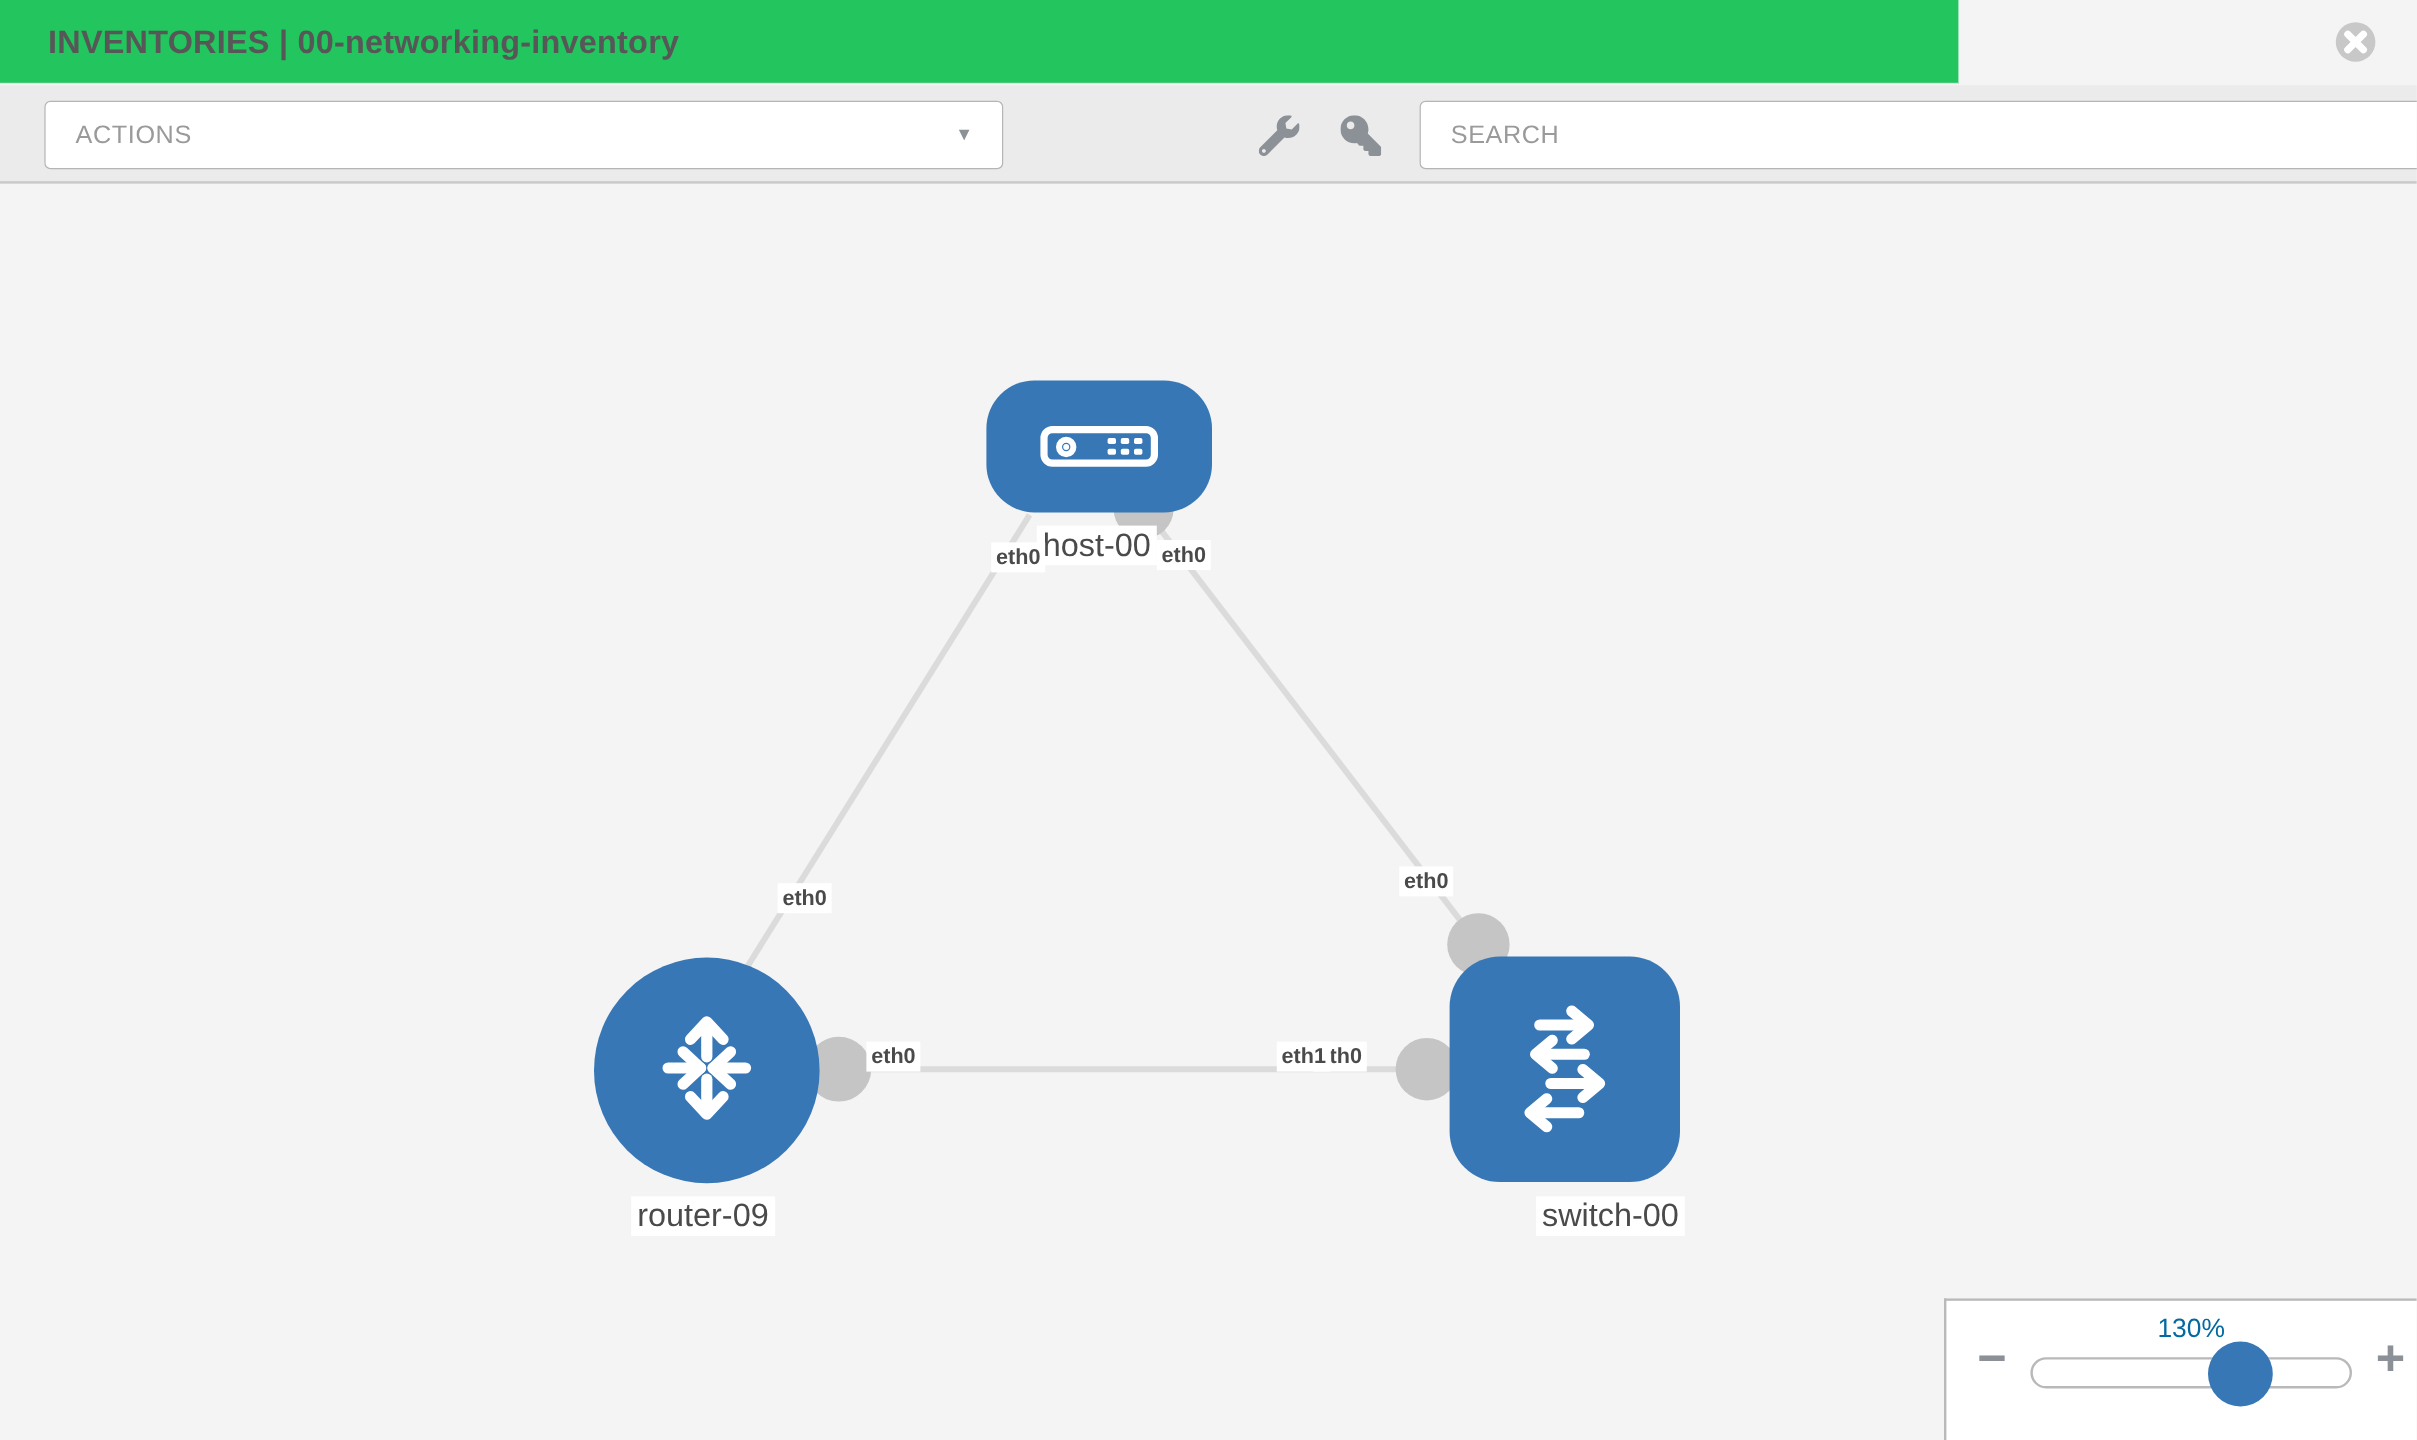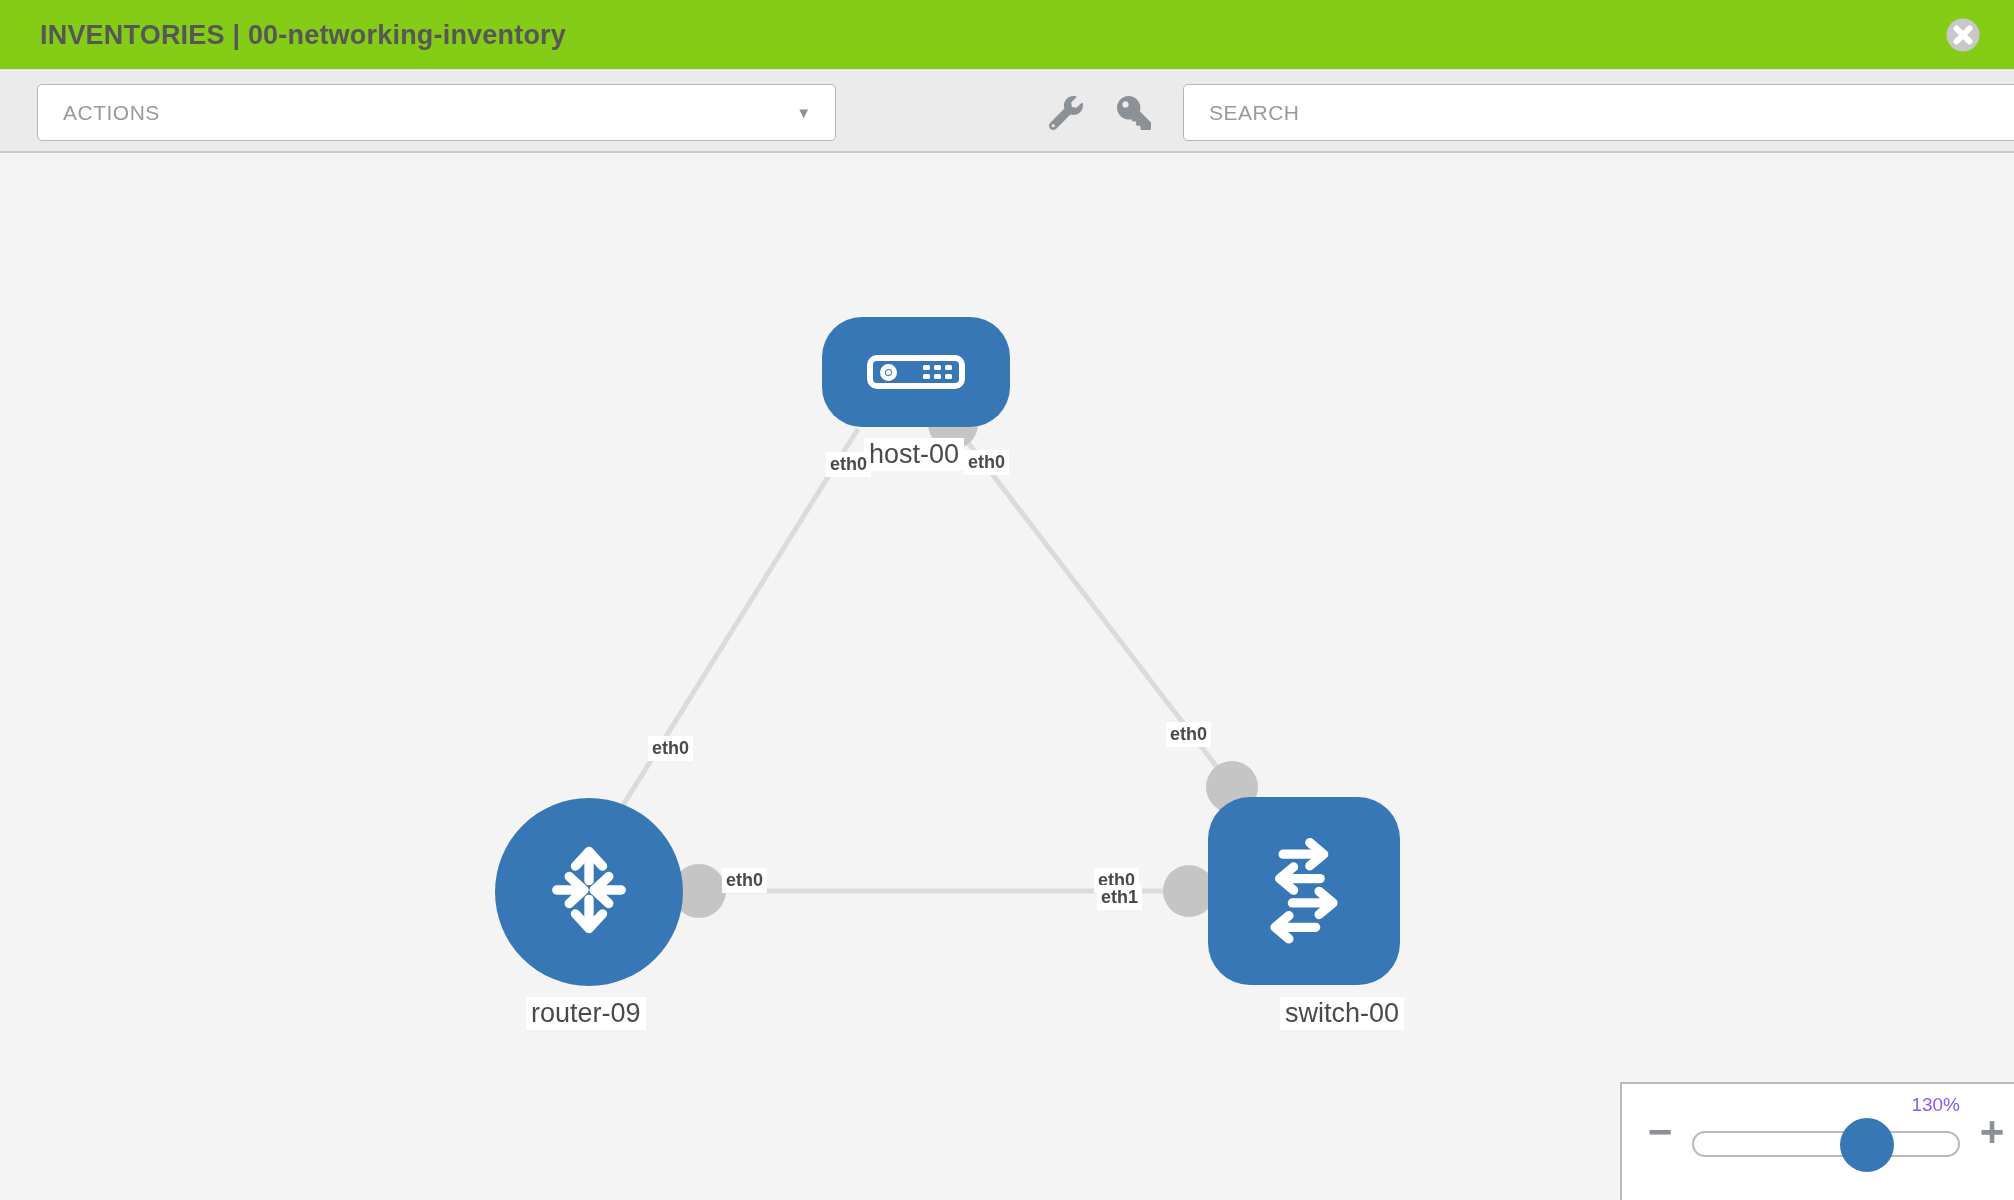--- a/index.html
+++ b/index.html
@@ -1,21 +1,21 @@
 <!DOCTYPE html>
 <html><head>
 <meta charset="utf-8">
 <style>
   * { box-sizing: border-box; margin: 0; padding: 0; }
   html, body { width: 2014px; height: 1200px; overflow: hidden; }
   body { font-family: "Liberation Sans", "DejaVu Sans", sans-serif; background: #f4f4f4; position: relative; }
 
   
-  .header { position: absolute; left: 0; top: 0; width: 2014px; height: 70px;
-            background: #84cc16; border-bottom: 1px solid #e2e2e2; z-index: 20; }
+  .header { position: absolute; left: 0; top: 0; width: 1632px; height: 70px;
+            background: #22c55e; border-bottom: 1px solid #e2e2e2; z-index: 20; }
   .page-title { position: absolute; left: 40px; top: 0; line-height: 70px;
                 font-size: 27px; font-weight: bold; color: #575757; letter-spacing: 0.2px; }
   .close-btn { position: absolute; left: 1944px; top: 16px; width: 38px; height: 38px;
                cursor: pointer; border: none; background: transparent; }
 
   
   .toolbar { position: absolute; left: 0; top: 71px; width: 2014px; height: 82px;
              background: #ebebeb; border-bottom: 2px solid #c9c9c9; z-index: 20; padding-left: 28px; }
   .combo { position: absolute; top: 13px; height: 57px; background: #ffffff;
            border: 1px solid #b5b5b5; border-radius: 5px; }
@@ -68,28 +68,28 @@
   .iface-lbl { font-size: 18px; padding: 2px 4px; font-weight: bold; }
   .lbl-host    { left: 864px; top: 438px; }
   .lbl-router  { left: 526px; top: 997px; }
   .lbl-switch  { left: 1280px; top: 997px; }
   .ifl-l1-host    { left: 826px; top: 452px; }
   .ifl-l2-host    { left: 964px; top: 450px; }
   .ifl-l1-router  { left: 648px; top: 736px; }
   .ifl-l2-switch  { left: 1166px; top: 722px; }
   .ifl-l3-router  { left: 722px; top: 868px; }
   .ifl-l3-under   { left: 1094px; top: 868px; z-index: 5; }
-  .ifl-l3-over    { left: 1097px; top: 868px; z-index: 6; margin-top: 17px; }
+  .ifl-l3-over    { left: 1064px; top: 868px; z-index: 6; }
 
   
   .zoom-panel { position: absolute; left: 1620px; top: 1082px; width: 394px; height: 118px;
                 background: #ffffff; border-left: 2px solid #b9b9b9; border-top: 2px solid #b9b9b9;
                 z-index: 10; }
-  .zoom-value { position: absolute; left: 70px; top: 10px; width: 268px; text-align: right;
-                font-size: 19px; color: #8b5cf6; }
+  .zoom-value { position: absolute; left: 70px; top: 10px; width: 268px; text-align: center;
+                font-size: 22px; color: #0369a1; }
   .zoom-minus, .zoom-plus { position: absolute; top: 26px; width: 44px; height: 44px;
                 border: none; background: transparent; color: #8b9196; font-size: 42px;
                 font-weight: bold; line-height: 44px; cursor: pointer; padding: 0; }
   .zoom-minus { left: 16px; }
   .zoom-plus  { left: 348px; }
   .zoom-track { position: absolute; left: 70px; top: 47px; width: 268px; height: 26px;
                 background: #ffffff; border: 2px solid #b9b9b9; border-radius: 14px;
                 cursor: pointer; }
   .zoom-thumb { position: absolute; left: 146px; top: -15px; width: 54px; height: 54px;
                 background: #3777b5; border-radius: 50%; cursor: grab; }

